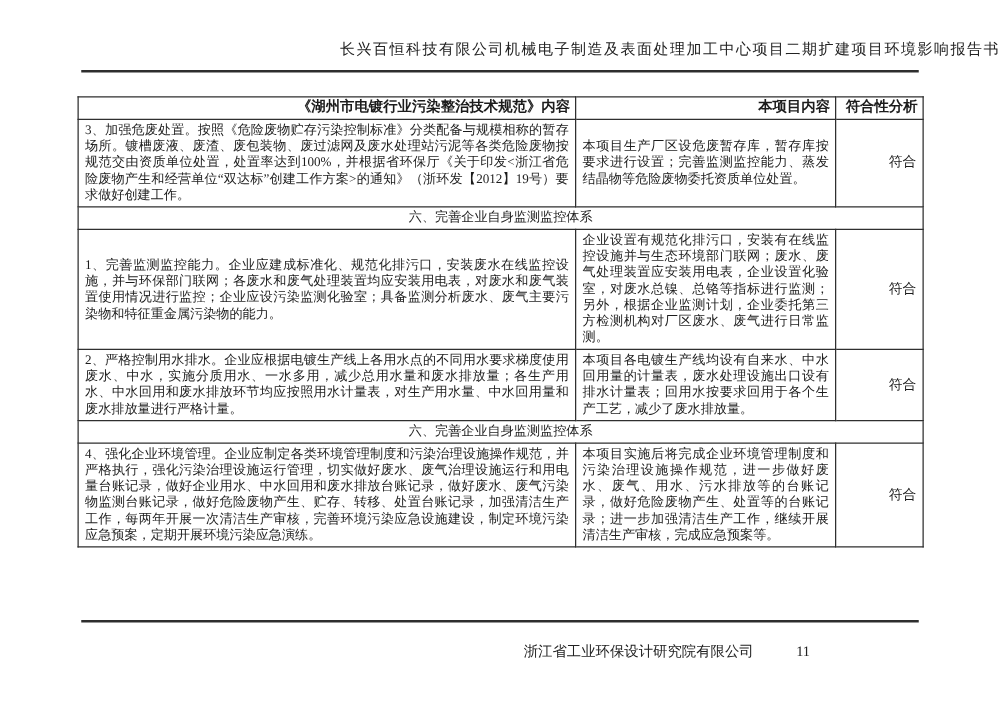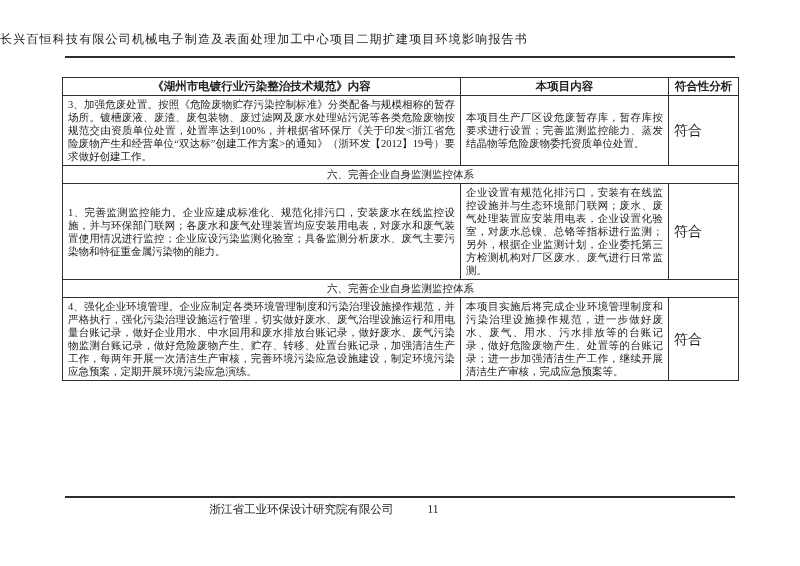--- a/index.html
+++ b/index.html
@@ -5,21 +5,21 @@
   * { margin: 0; padding: 0; box-sizing: border-box; }
   html, body { width: 800px; height: 566px; background: #ffffff; overflow: hidden; }
   body {
     position: relative;
     font-family: "Liberation Serif", "DejaVu Serif", serif;
     color: #1c1c1c;
   }
   .doc-header-title {
     position: absolute;
     top: 31px; left: 0; width: 800px;
-    text-align: left;
+    text-align: right;
     font-size: 12px;
     letter-spacing: 1.2px;
     color: #222;
     white-space: nowrap;
   }
   .header-rule {
     position: absolute;
     top: 56px; left: 65px; width: 670px; height: 2px;
     background: #2e2e2e;
   }
@@ -33,48 +33,48 @@
   }
   .compliance-table th, .compliance-table td {
     border: 1px solid #2f2f2f;
     padding: 2px 5px;
     line-height: 13px;
     vertical-align: middle;
     color: #1c1c1c;
   }
   .compliance-table th {
     font-weight: bold;
-    text-align: center;
+    text-align: right;
     font-size: 11.5px;
     padding: 2px 4px;
     height: 18px;
   }
   .col-spec   { width: 398px; }
   .col-proj   { width: 208px; }
   .col-comp   { width: 70px;  }
   .spec-cell, .project-cell {
     text-align: justify;
     text-justify: inter-ideograph;
   }
-  .compliance-cell { text-align: left; font-size: 14px; }
+  .compliance-cell { text-align: right; font-size: 11px; }
   .section-cell {
     text-align: center;
     padding: 2px 5px;
     height: 15px;
   }
   .footer-rule {
     position: absolute;
     top: 496px; left: 65px; width: 670px; height: 2px;
     background: #2e2e2e;
   }
   .doc-footer {
     position: absolute;
-    top: 502px; left: 0; width: 648px;
+    top: 514px; left: 0; width: 648px;
     display: flex;
-    justify-content: center;
+    justify-content: flex-end;
     align-items: baseline;
     gap: 34px;
     font-size: 11.5px;
     color: #222;
     white-space: nowrap;
   }
 </style>
 </head>
 <body>
 
@@ -103,20 +103,25 @@
     </tr>
     <tr>
       <td class="section-cell" colspan="3">六、完善企业自身监测监控体系</td>
     </tr>
     <tr>
       <td class="spec-cell">1、完善监测监控能力。企业应建成标准化、规范化排污口，安装废水在线监控设施，并与环保部门联网；各废水和废气处理装置均应安装用电表，对废水和废气装置使用情况进行监控；企业应设污染监测化验室；具备监测分析废水、废气主要污染物和特征重金属污染物的能力。</td>
       <td class="project-cell">企业设置有规范化排污口，安装有在线监控设施并与生态环境部门联网；废水、废气处理装置应安装用电表，企业设置化验室，对废水总镍、总铬等指标进行监测；另外，根据企业监测计划，企业委托第三方检测机构对厂区废水、废气进行日常监测。</td>
       <td class="compliance-cell">符合</td>
     </tr>
     <tr>
+      <td class="spec-cell">2、严格控制用水排水。企业应根据电镀生产线上各用水点的不同用水要求梯度使用废水、中水，实施分质用水、一水多用，减少总用水量和废水排放量；各生产用水、中水回用和废水排放环节均应按照用水计量表，对生产用水量、中水回用量和废水排放量进行严格计量。</td>
+      <td class="project-cell">本项目各电镀生产线均设有自来水、中水回用量的计量表，废水处理设施出口设有排水计量表；回用水按要求回用于各个生产工艺，减少了废水排放量。</td>
+      <td class="compliance-cell">符合</td>
+    </tr>
+    <tr>
       <td class="section-cell" colspan="3">六、完善企业自身监测监控体系</td>
     </tr>
     <tr>
       <td class="spec-cell">4、强化企业环境管理。企业应制定各类环境管理制度和污染治理设施操作规范，并严格执行，强化污染治理设施运行管理，切实做好废水、废气治理设施运行和用电量台账记录，做好企业用水、中水回用和废水排放台账记录，做好废水、废气污染物监测台账记录，做好危险废物产生、贮存、转移、处置台账记录，加强清洁生产工作，每两年开展一次清洁生产审核，完善环境污染应急设施建设，制定环境污染应急预案，定期开展环境污染应急演练。</td>
       <td class="project-cell">本项目实施后将完成企业环境管理制度和污染治理设施操作规范，进一步做好废水、废气、用水、污水排放等的台账记录，做好危险废物产生、处置等的台账记录；进一步加强清洁生产工作，继续开展清洁生产审核，完成应急预案等。</td>
       <td class="compliance-cell">符合</td>
     </tr>
   </tbody>
 </table>
 

